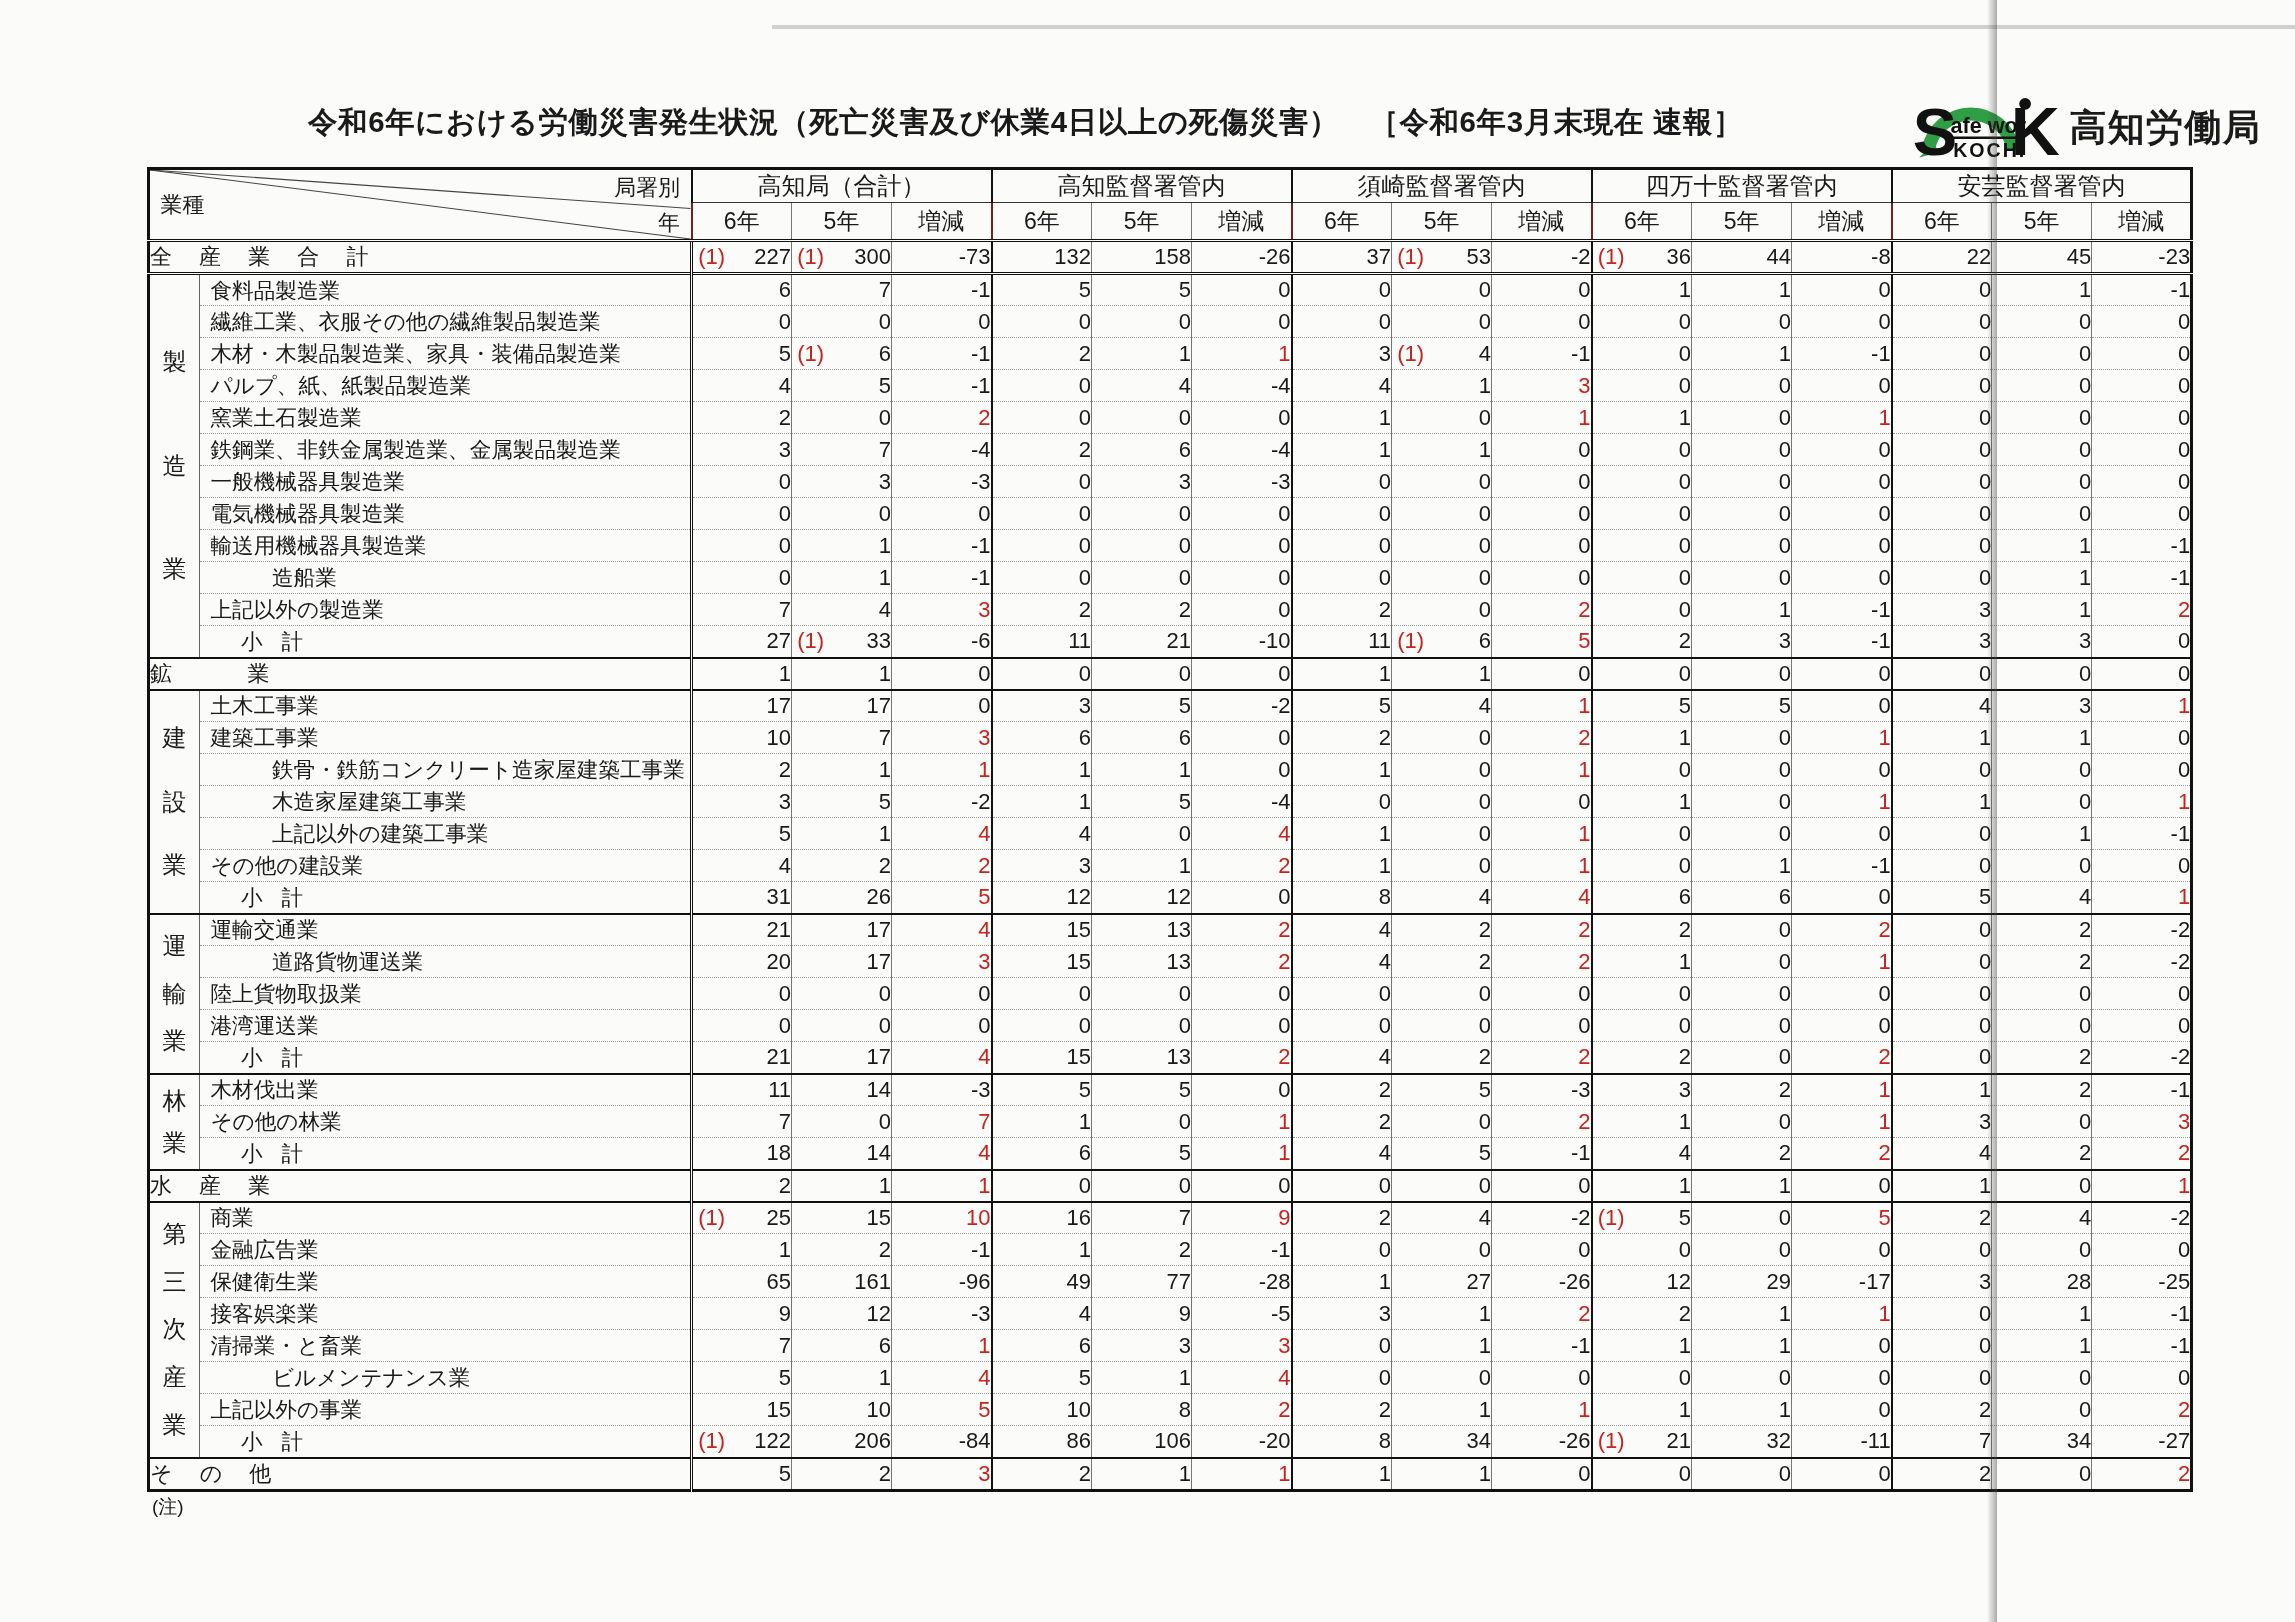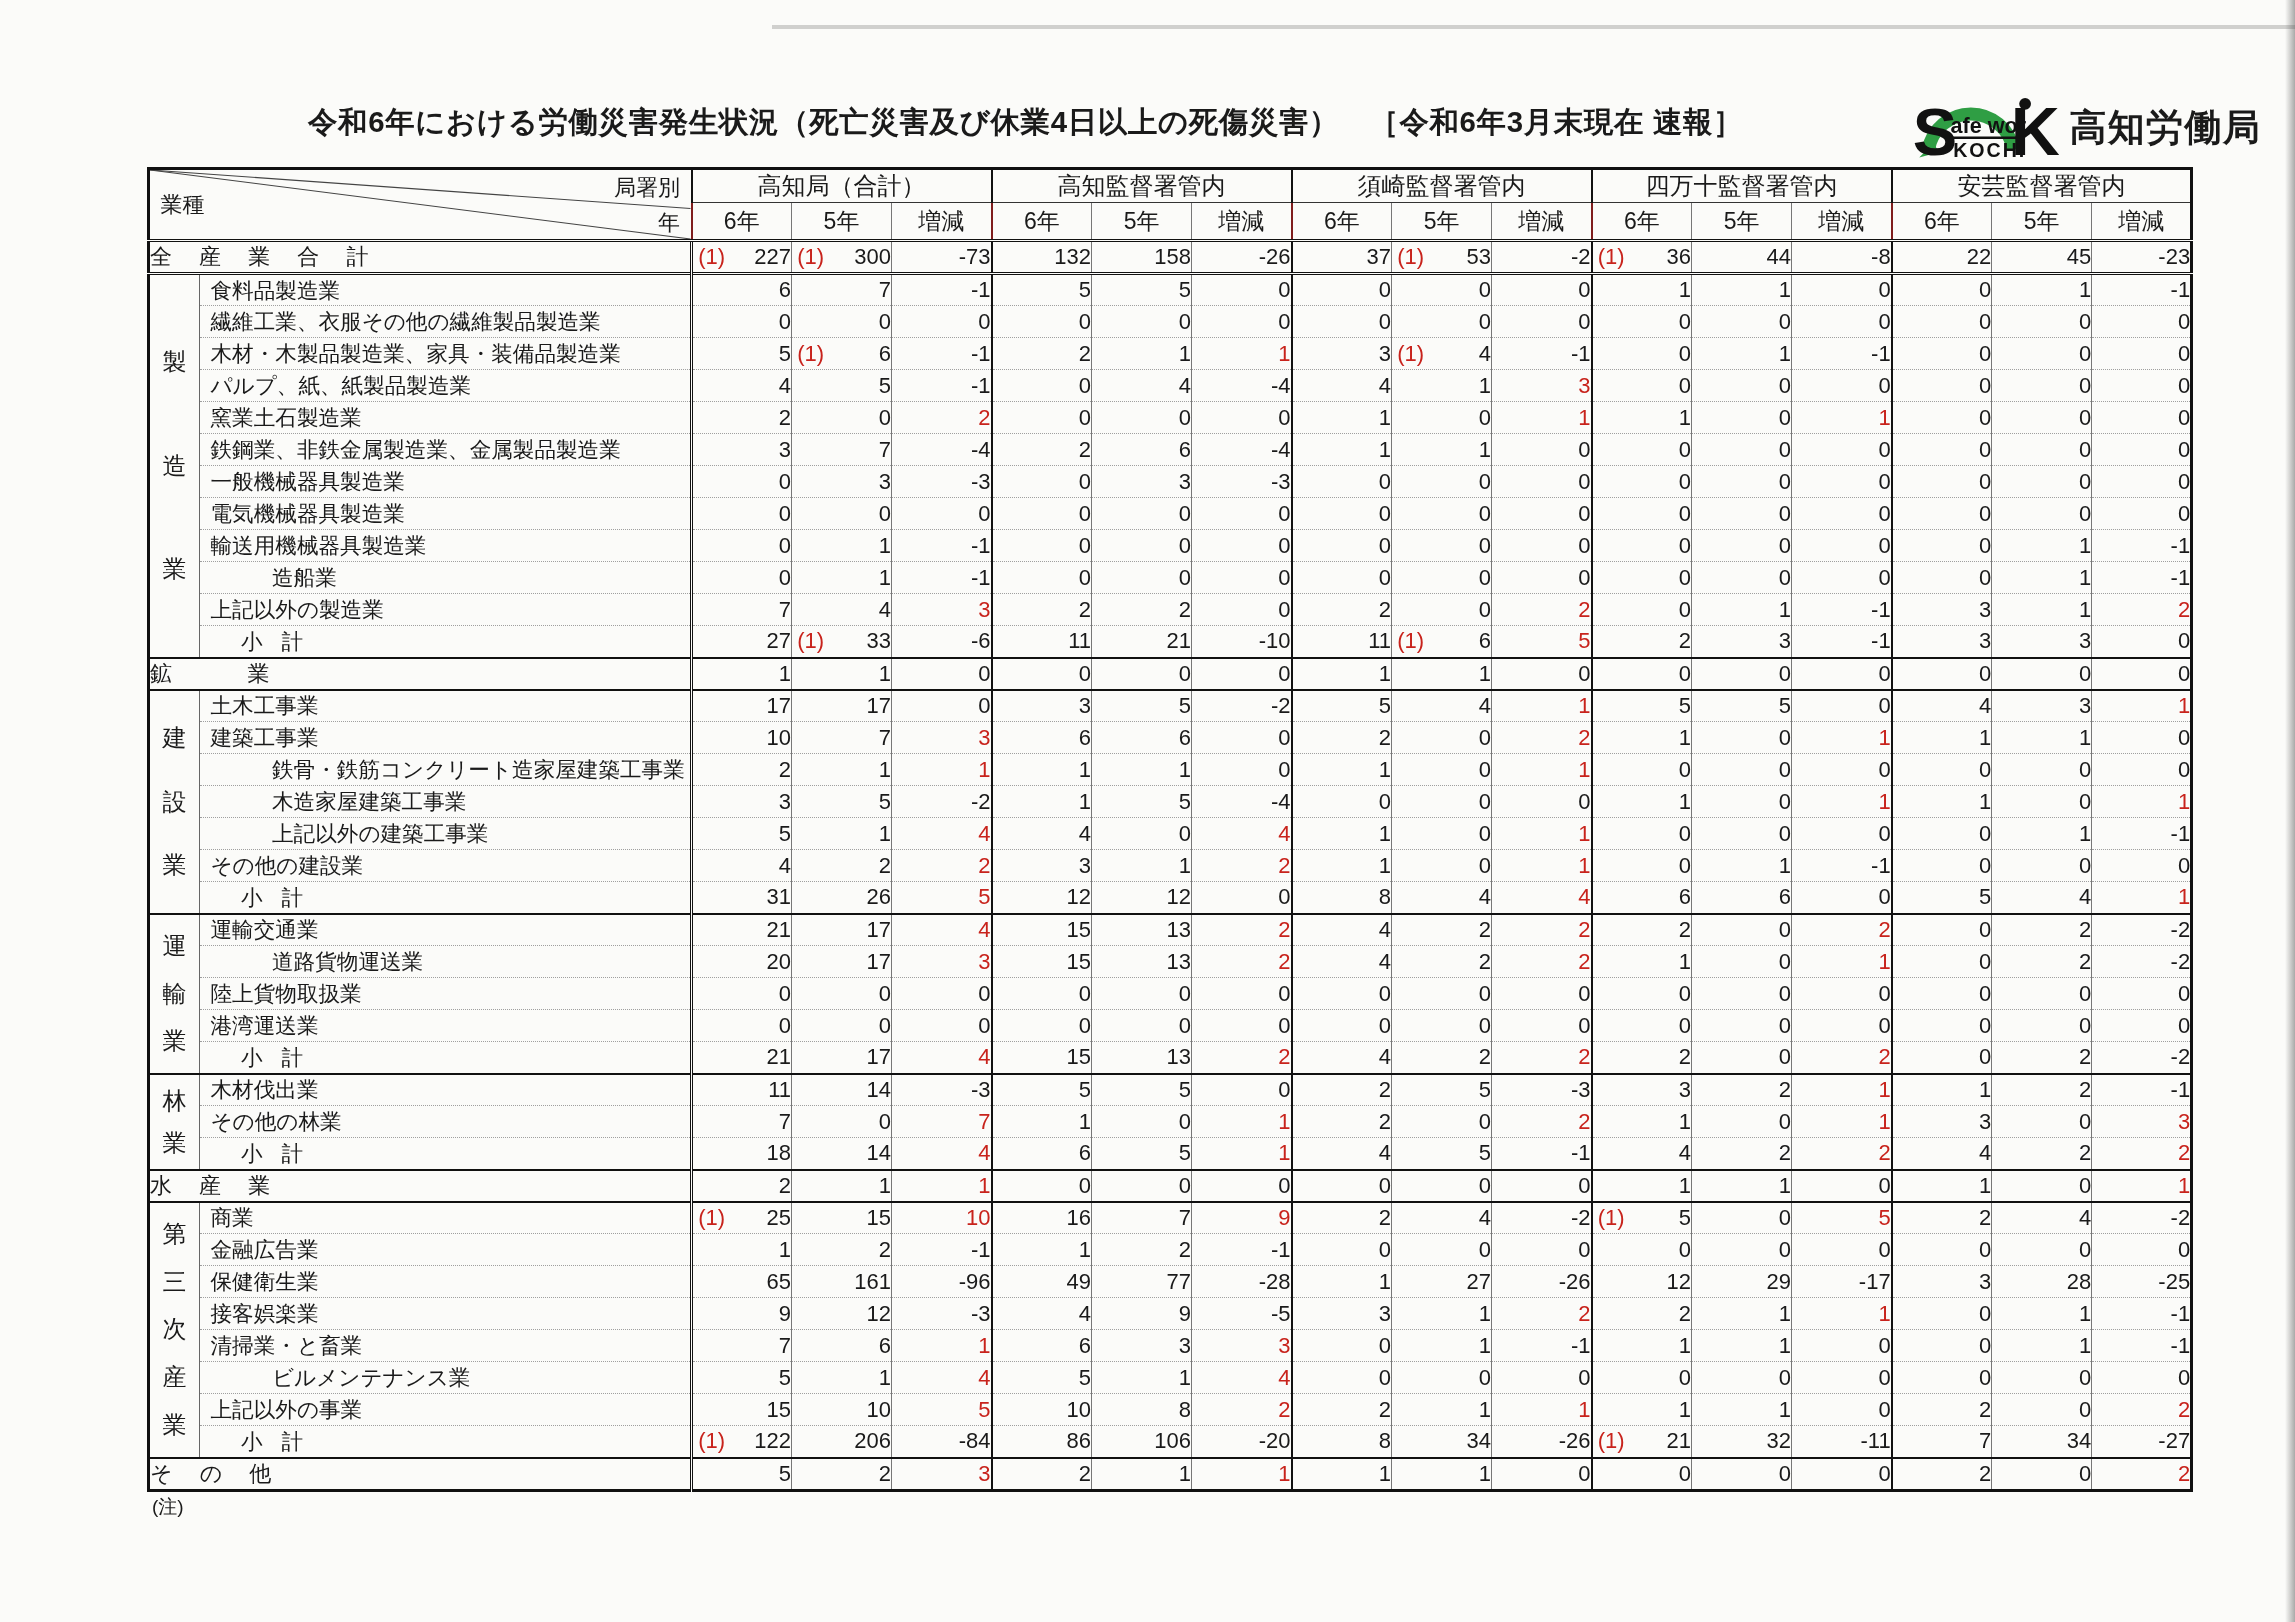--- a/index.html
+++ b/index.html
@@ -1,17 +1,17 @@
 <!DOCTYPE html>
 <html style="font-size:10.5px"><head>
 <meta charset="utf-8">
 <style>
   html,body{margin:0;padding:0;width:2295px;height:1623px;background:#fbfbf9;
     font-family:"Liberation Sans","DejaVu Sans",sans-serif;color:#1a1a1a;overflow:hidden;}
-  #page{position:relative;width:2295px;height:1623px;}
+  #page{position:relative;width:1997px;height:1623px;}
   
   #title{position:absolute;left:308px;top:103px;font-size:29.4px;font-weight:bold;letter-spacing:0.7px;white-space:nowrap;}
   
   #logo{position:absolute;left:1914px;top:92px;display:flex;align-items:center;gap:6.5px;}
   #logo .org{font-size:37px;font-weight:bold;letter-spacing:1.3px;white-space:nowrap;}
   
   #main-table{position:absolute;left:147px;top:167px;width:2042px;border-collapse:collapse;table-layout:fixed;
     border:3.3px solid #111;}
   #main-table th,#main-table td{padding:0;font-weight:400;overflow:visible;white-space:nowrap;}
   thead tr.r1{height:30px;} thead tr.r2{height:38px;}

